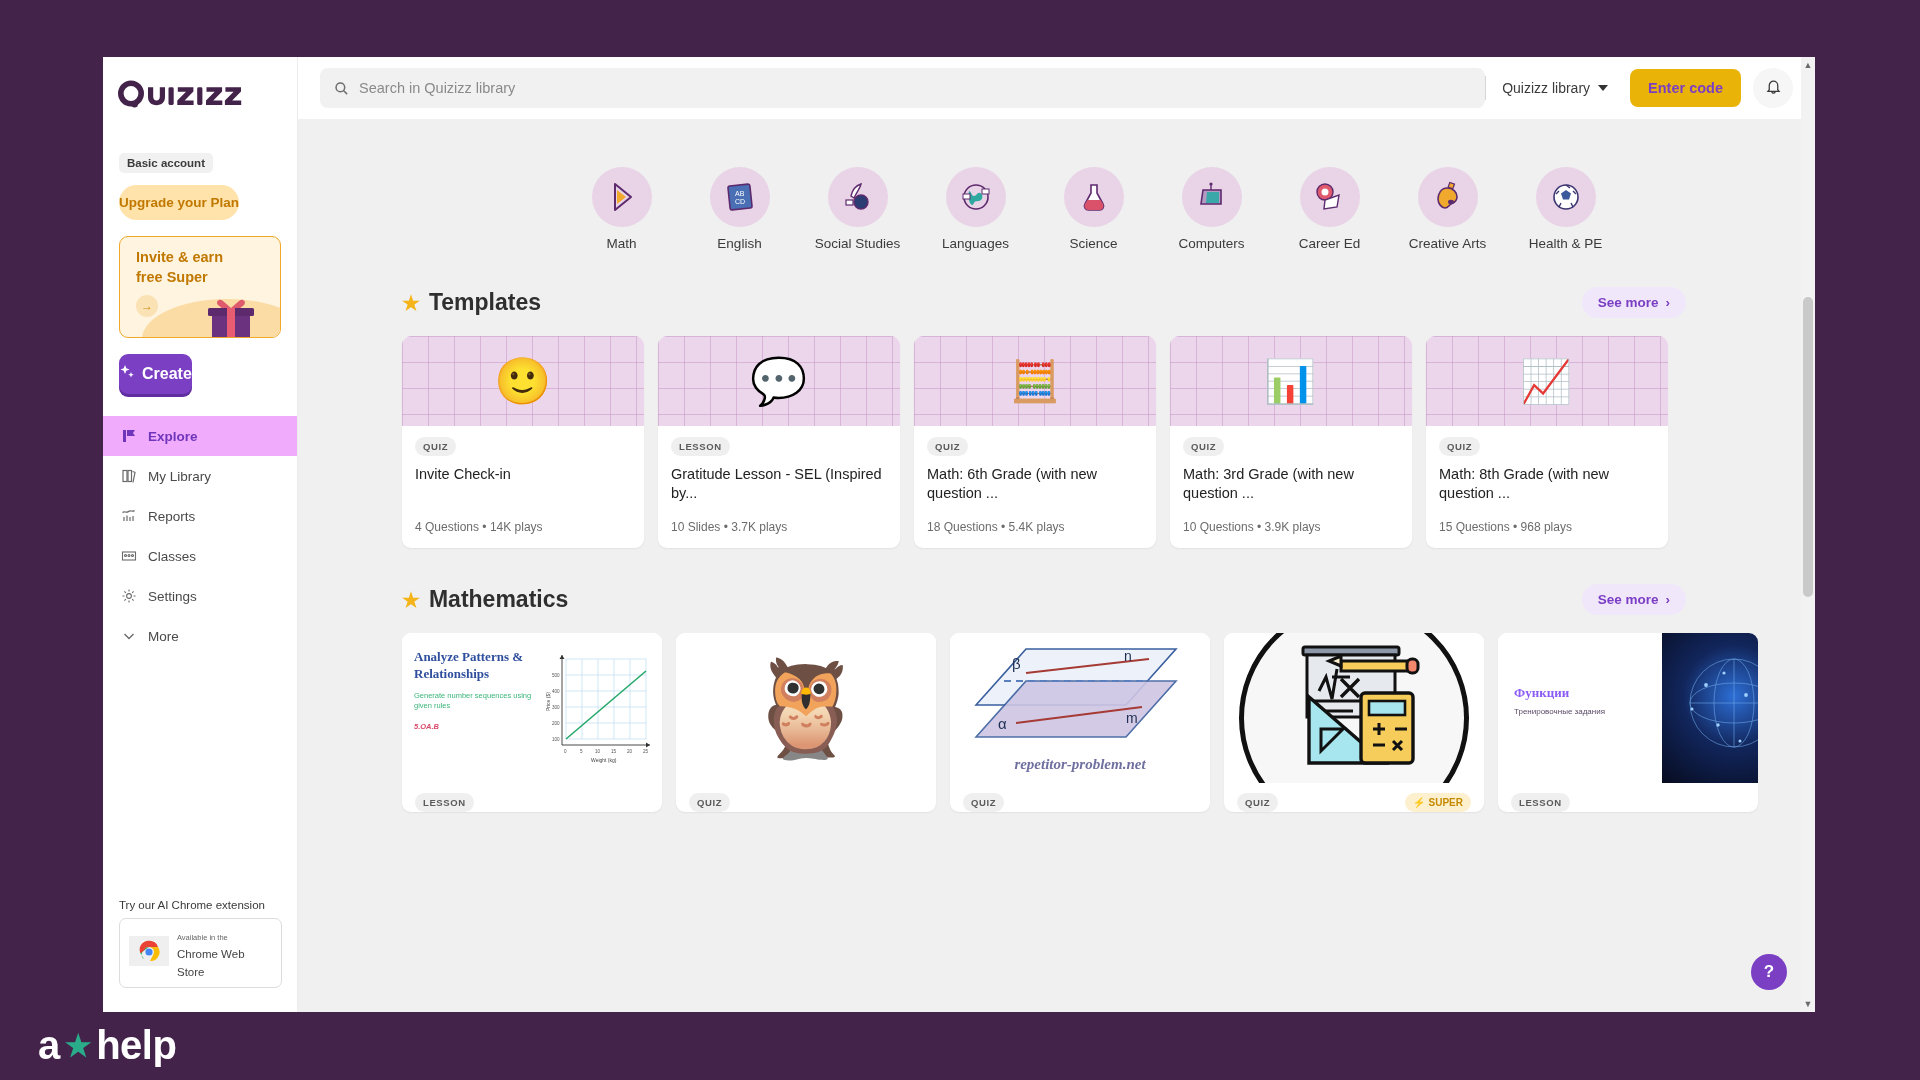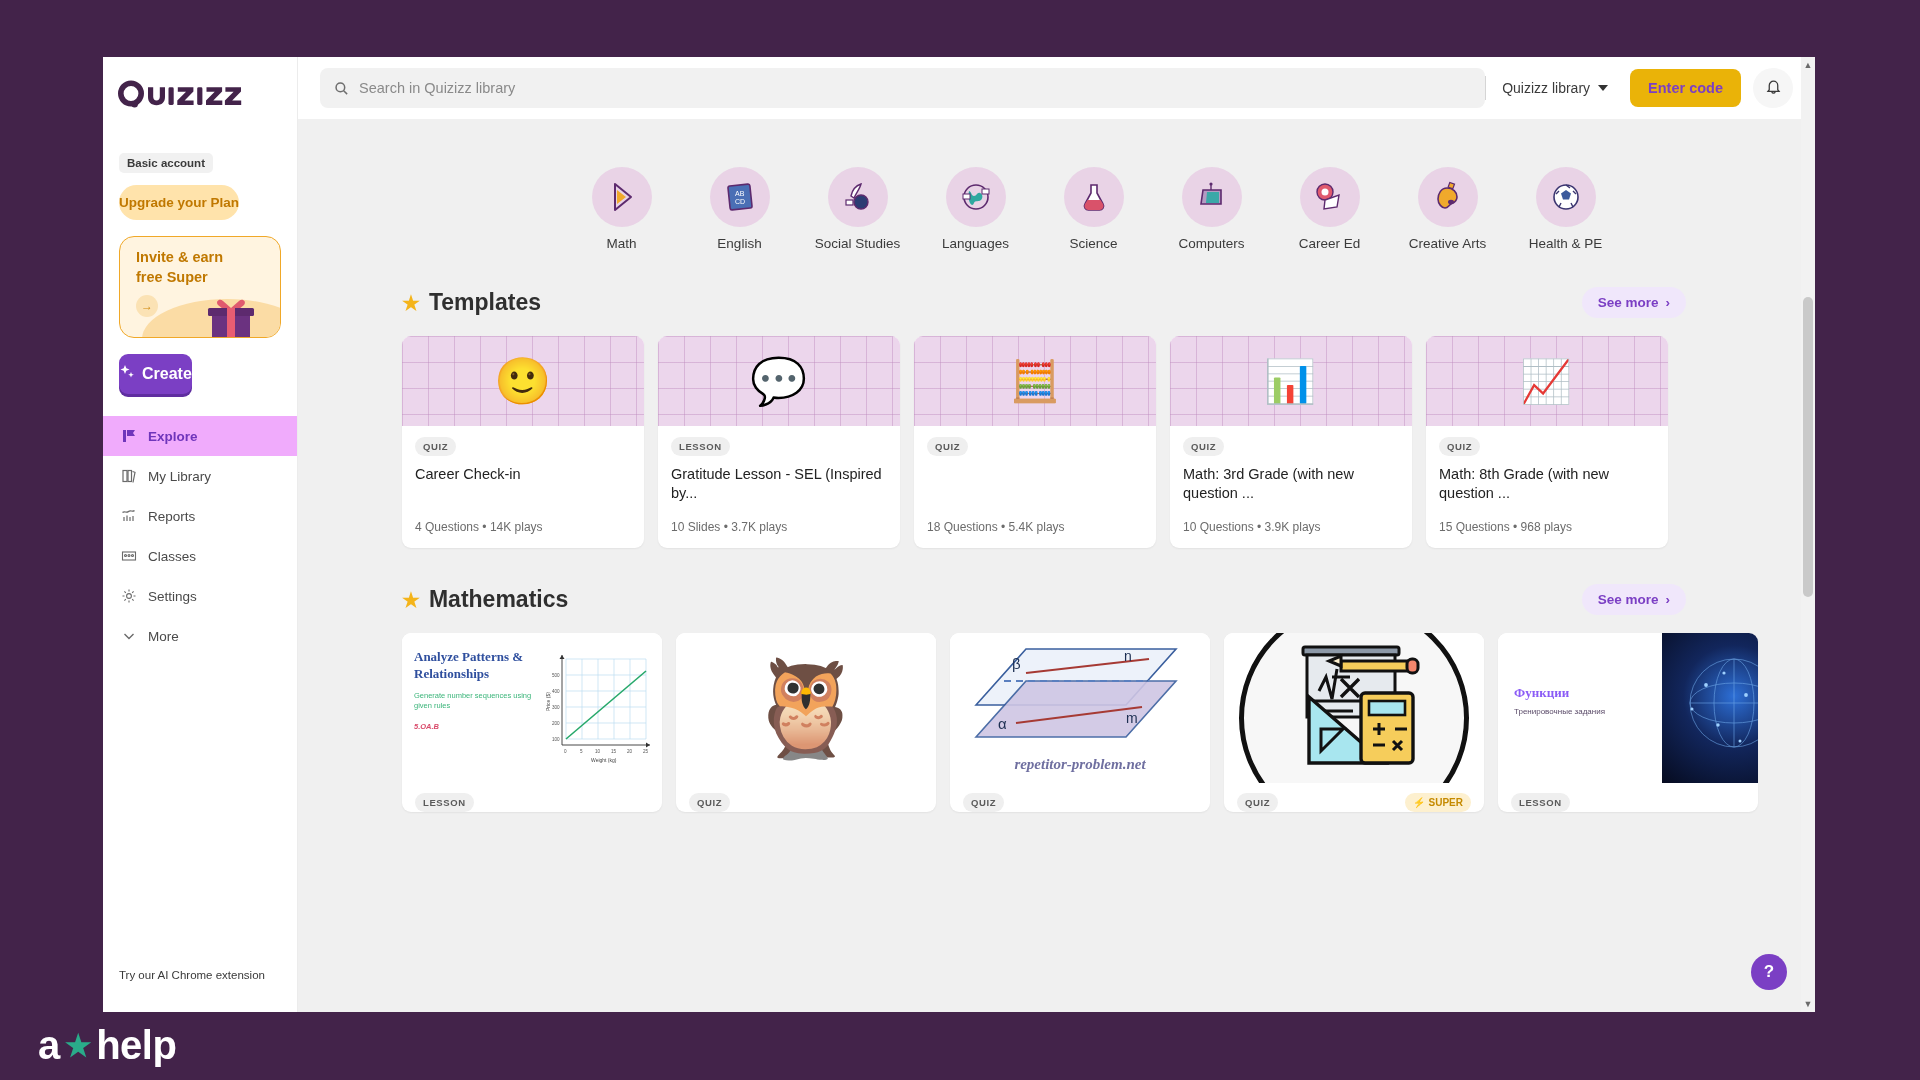--- a/index.html
+++ b/index.html
@@ -41,21 +41,21 @@
   }
   .upgrade-btn {
     display: block; margin: 12px 16px 0 16px;
     background: #ffe3ab; color: #c07800;
     font-size: 13.5px; font-weight: 700; text-align: center;
     padding: 10px 0; border-radius: 20px; border: none; cursor: pointer;
   }
   .invite-card {
     position: relative; margin: 16px 16px 0 16px; height: 102px;
     background: #fff4e0; border: 1px solid #f0a828;
-    border-radius: 15px; overflow: hidden;
+    border-radius: 9px; overflow: hidden;
   }
   .invite-card .ic-title {
     position: relative; z-index: 3;
     padding: 11px 0 0 16px; font-size: 14.5px; line-height: 1.35;
     font-weight: 700; color: #c07800; width: 120px;
   }
   .invite-card .arrow-circle {
     position: relative; z-index: 3;
     margin: 8px 0 0 16px; width: 22px; height: 22px; border-radius: 50%;
     background: #fbe2b4; color: #d08a10; font-size: 12px;
@@ -323,20 +323,36 @@
             <svg width="16" height="16" viewBox="0 0 16 16" fill="none" stroke="#6a6a6a" stroke-width="1.4">
                 <path d="M3.5 6l4.5 4.5L12.5 6"></path>
               </svg>
           </span>
           <span>More</span>
         </div>
       </nav>
 
       <div class="ext-promo">
         <div class="ep-title">Try our AI Chrome extension</div>
+        <div class="ep-box">
+          <span>
+            <svg width="40" height="30" viewBox="0 0 40 30">
+              <rect width="40" height="30" fill="#efefef"></rect>
+              <rect x="13" y="5" width="14" height="2.5" rx="1.2" fill="#ffffff"></rect>
+              <path d="M20 11a9 9 0 0 0-8.6 6.3L15 23a5 5 0 0 1 .1-8.6z" fill="#34a853"></path>
+              <path d="M20 11h9a9 9 0 0 0-8.6-6.3A9 9 0 0 0 11.4 17.3L15 14.4A5 5 0 0 1 20 11z" fill="#ea4335" transform="translate(0,0)"></path>
+              <path d="M29 11h-9a5 5 0 0 1 4.3 7.6L21 25a9 9 0 0 0 8-14z" fill="#fbbc05"></path>
+              <circle cx="20" cy="16" r="3.6" fill="#4285f4"></circle>
+            </svg>
+          </span>
+          <span>
+            <span class="ep-txt1">Available in the</span><br>
+            <span class="ep-txt2">Chrome Web Store</span>
+          </span>
+        </div>
       </div>
     </aside>
 
     <header class="header">
       <div class="searchbar">
         <span class="sicon">
           <svg width="15" height="15" viewBox="0 0 16 16" fill="none" stroke="#6e6e6e" stroke-width="1.6">
               <circle cx="6.8" cy="6.8" r="4.6"></circle>
               <path d="M10.3 10.3L14 14"></path>
             </svg>
@@ -464,40 +480,41 @@
             <span>›</span>
           </button>
         </div>
         <div class="card-row">
           <div class="card">
             <div class="thumb grid-bg">
               <div class="emoji" style="font-size:46px">🙂</div>
             </div>
             <div class="body">
               <span class="tag">QUIZ</span>
-              <div class="ctitle">Career Check-in</div>
+              <div class="ctitle">Invite Check-in</div>
               <div class="cmeta">4 Questions  •  14K plays</div>
             </div>
           </div>
           <div class="card">
             <div class="thumb grid-bg">
               <div class="emoji" style="font-size:46px">💬</div>
             </div>
             <div class="body">
               <span class="tag">LESSON</span>
               <div class="ctitle">Gratitude Lesson - SEL (Inspired by...</div>
               <div class="cmeta">10 Slides  •  3.7K plays</div>
             </div>
           </div>
           <div class="card">
             <div class="thumb grid-bg">
               <div class="emoji" style="font-size:40px">🧮</div>
             </div>
             <div class="body">
               <span class="tag">QUIZ</span>
+              <div class="ctitle">Math: 6th Grade (with new question ...</div>
               <div class="cmeta">18 Questions  •  5.4K plays</div>
             </div>
           </div>
           <div class="card">
             <div class="thumb grid-bg">
               <div class="emoji" style="font-size:42px">📊</div>
             </div>
             <div class="body">
               <span class="tag">QUIZ</span>
               <div class="ctitle">Math: 3rd Grade (with new question ...</div>

